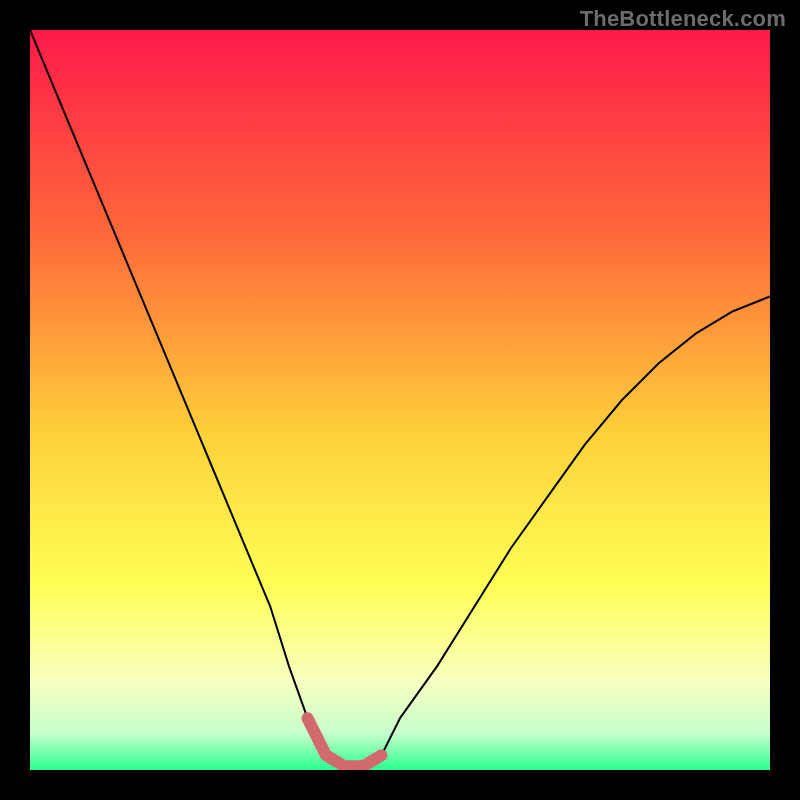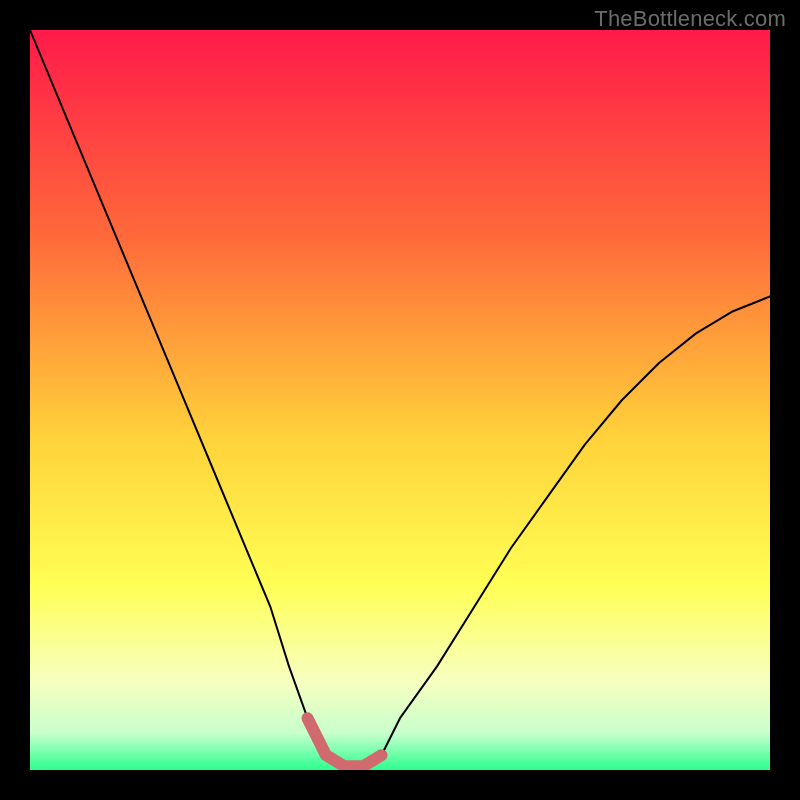--- a/index.html
+++ b/index.html
@@ -29,21 +29,21 @@
   }
   .plot-area svg {
     display: block;
   }
   .watermark {
     position: absolute;
     top: 6px;
     right: 14px;
     color: #6c6c6c;
     font-size: 22px;
-    font-weight: 400;
+    font-weight: 700;
     letter-spacing: 0.2px;
     user-select: none;
   }
 </style>
 </head>
 <body>
 
 <div class="frame">
   <div class="plot-area">
     <svg viewBox="0 0 740 740" width="740" height="740">

